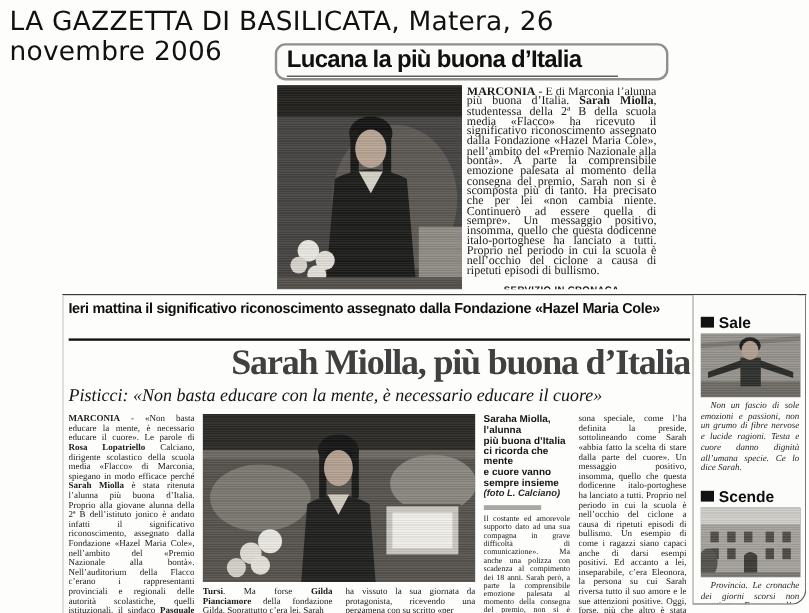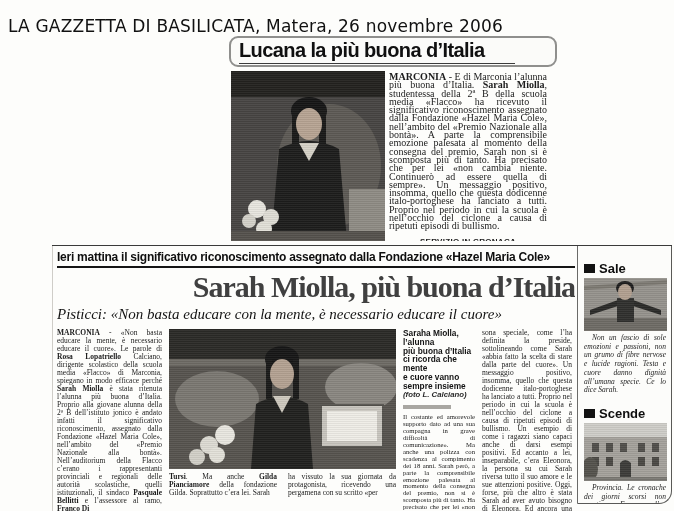--- a/index.html
+++ b/index.html
@@ -5,23 +5,23 @@
   html,body{margin:0;padding:0;}
   body{
     width:674px;height:511px;overflow:hidden;position:relative;
     background:#fdfdfb;color:#1a1a1a;
     font-family:"Liberation Serif",serif;
   }
   .abs{position:absolute;}
 
   
   .masthead{
-    left:8px;top:16px;width:560px;
+    left:8px;top:6px;width:560px;
     font-family:"DejaVu Sans",sans-serif;
-    font-size:17px;font-weight:500;letter-spacing:.2px;color:#111;
+    font-size:22px;font-weight:500;letter-spacing:.2px;color:#111;
   }
 
   
   .top-title-box{
     left:229px;top:36px;width:328px;height:31px;
     border:2px solid #8f8f8d;border-radius:9px;background:#fbfbf9;
     box-sizing:border-box;
   }
   .top-title{
     margin:1px 0 0 8px;
@@ -55,21 +55,21 @@
 
   
   .main-rule{left:52px;top:245px;width:620px;height:0;border-top:1.5px solid #3a3a3a;}
   .left-edge{left:52px;top:246px;width:0;height:265px;border-left:1px solid #cfcdc8;}
 
   
   .main-area{left:57px;top:250px;width:518px;height:261px;overflow:hidden;}
   .kicker{
     font-family:"Liberation Sans",sans-serif;
     font-size:12px;font-weight:bold;letter-spacing:-.25px;color:#0f0f0f;
-    padding-bottom:2px;border-bottom:2px solid #151515;margin-bottom:3px;
+    padding-bottom:18px;border-bottom:2px solid #151515;margin-bottom:3px;
     white-space:nowrap;
   }
   .headline{
     margin:1px 0 3px 0;text-align:right;
     font-size:30px;line-height:32px;font-weight:bold;letter-spacing:-1px;color:#404040;
     white-space:nowrap;
   }
   .subtitle{
     font-size:15px;line-height:17px;font-style:italic;color:#141414;margin-bottom:6px;
     white-space:nowrap;
@@ -177,21 +177,21 @@
           <path d="M104 67 L113 84 L122 67 Z" fill="#cfcabf"></path>
           <circle cx="56" cy="106" r="10" fill="#e9e7e0"></circle>
           <circle cx="40" cy="116" r="9" fill="#dddbd3"></circle>
           <circle cx="28" cy="128" r="8" fill="#d2d0c8"></circle>
           <circle cx="48" cy="126" r="8" fill="#e3e1d9"></circle>
           <rect x="152" y="76" width="62" height="42" fill="#c9c6bf" stroke="#55534e" stroke-width="2"></rect>
           <rect x="158" y="82" width="50" height="30" fill="#efede7"></rect>
         </svg>
       </div>
       <div class="mid-cols">
-        <div class="bt"><span class="seg-b">Tursi</span><span>. Ma anche </span><span class="seg-b">Gilda Pianciamore</span><span> della fondazione Gilda. Soprattutto c’era lei. Sarah</span></div>
+        <div class="bt"><span class="seg-b">Tursi</span><span>. Ma forse </span><span class="seg-b">Gilda Pianciamore</span><span> della fondazione Gilda. Soprattutto c’era lei. Sarah</span></div>
         <div class="bt">ha vissuto la sua giornata da protagonista, ricevendo una pergamena con su scritto «per</div>
       </div>
     </div>
 
     <div class="c4">
       <div class="caption">Saraha Miolla, l’alunna
 più buona d’Italia
 ci ricorda che mente
 e cuore vanno
 sempre insieme</div>

